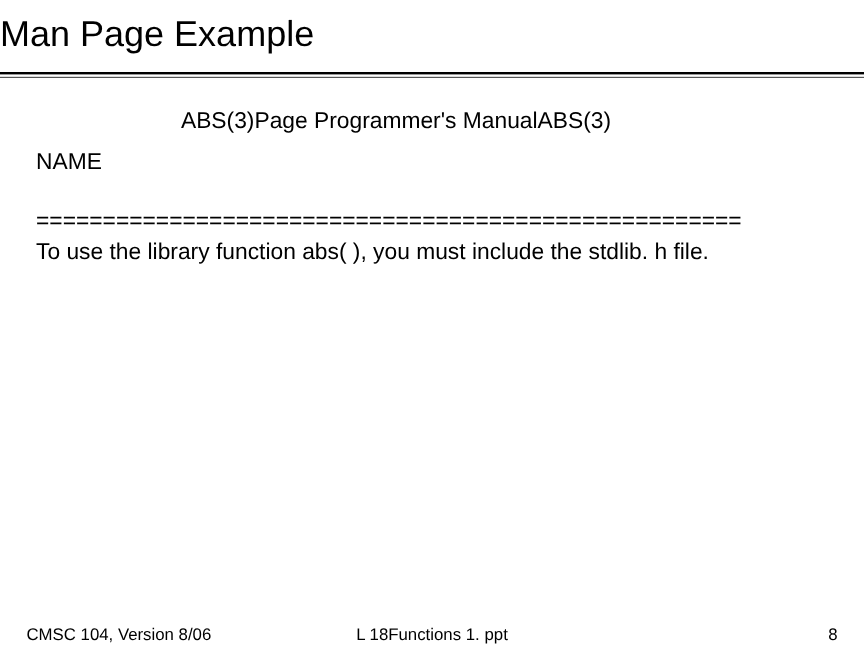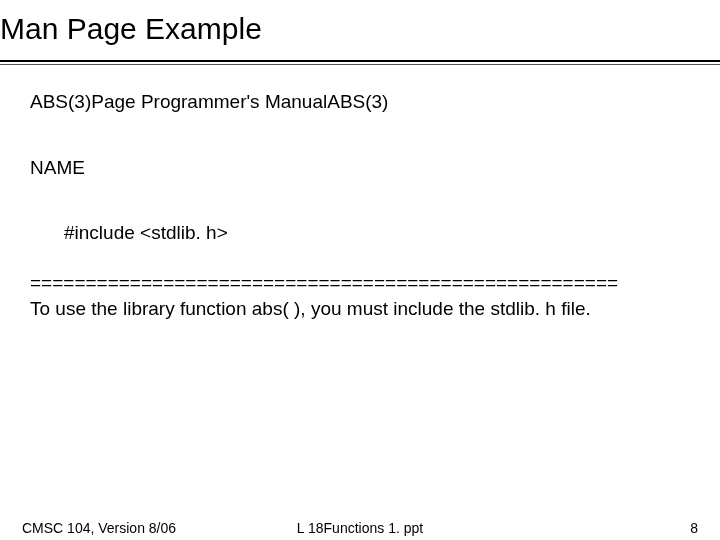--- a/index.html
+++ b/index.html
@@ -1,22 +1,22 @@
 <!DOCTYPE html>
 <html><head>
 <meta charset="utf-8">
 <style>
 html,body{margin:0;padding:0}
 body{width:720px;height:540px;background:#fff;font-family:Arial,Helvetica,sans-serif;color:#000;position:relative;overflow:hidden}
 .title{font-size:30px;text-align:left;margin-top:12px;font-weight:400}
 hr.divider{border:none;border-top:2px solid #000;margin:14px 0 0 0}
 hr.thin{border:none;border-top:1px solid #555;margin:2px 0 0 0}
 .content{padding:24px 30px 0 30px;font-size:19px;line-height:1.35}
-.manhdr{display:flex;justify-content:flex-start;padding-right:60px}
-.section{margin-top:40px}
+.manhdr{display:flex;justify-content:center;padding-right:60px}
+.section{margin-top:8px}
 .indent{padding-left:34px}
 .sep{margin-top:24px;letter-spacing:0}
 .note{margin-top:0}
 .footer{position:absolute;bottom:4px;left:0;right:0;display:flex;justify-content:space-between;padding:0 22px;font-size:14px}
 .footer .mid{position:absolute;left:0;right:0;text-align:center}
 .footer .left,.footer .right{position:relative;z-index:1}
 </style>
 </head>
 <body>
 
@@ -29,21 +29,20 @@
     <span>ABS(3)</span>
     <span>Page Programmer's Manual</span>
     <span>ABS(3)</span>
   </div>
 
   <div class="section">
     <div>NAME</div>
   </div>
 
   <div class="section">
-    <div class="indent">#include &lt;stdlib. h&gt;</div>
   </div>
 
   <div class="sep">=====================================================</div>
   <div class="note">To use the library function abs( ), you must include the stdlib. h file.</div>
 </div>
 
 <div class="footer">
   <span class="left">CMSC 104, Version 8/06</span>
   <span class="mid">L 18Functions 1. ppt</span>
   <span class="right">8</span>

